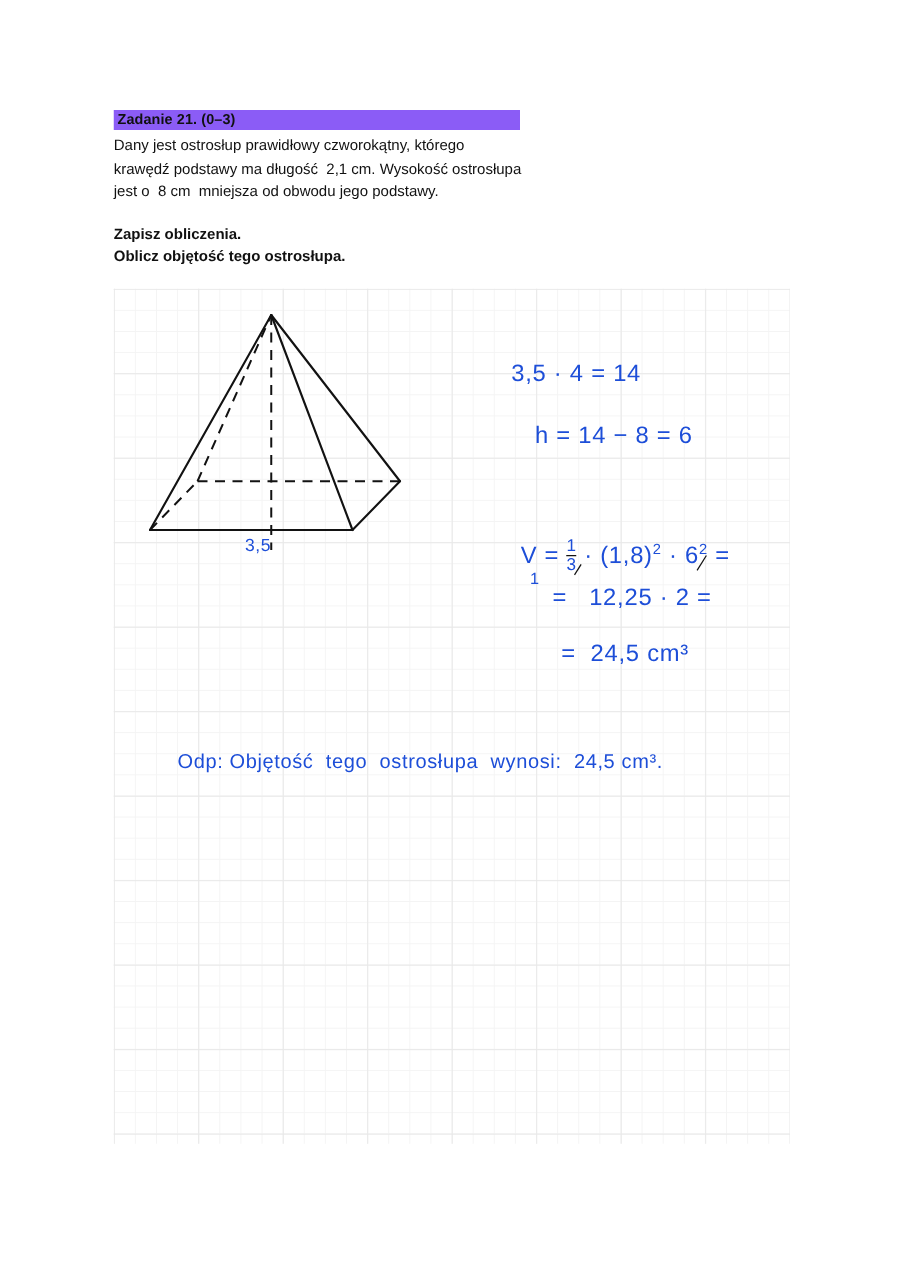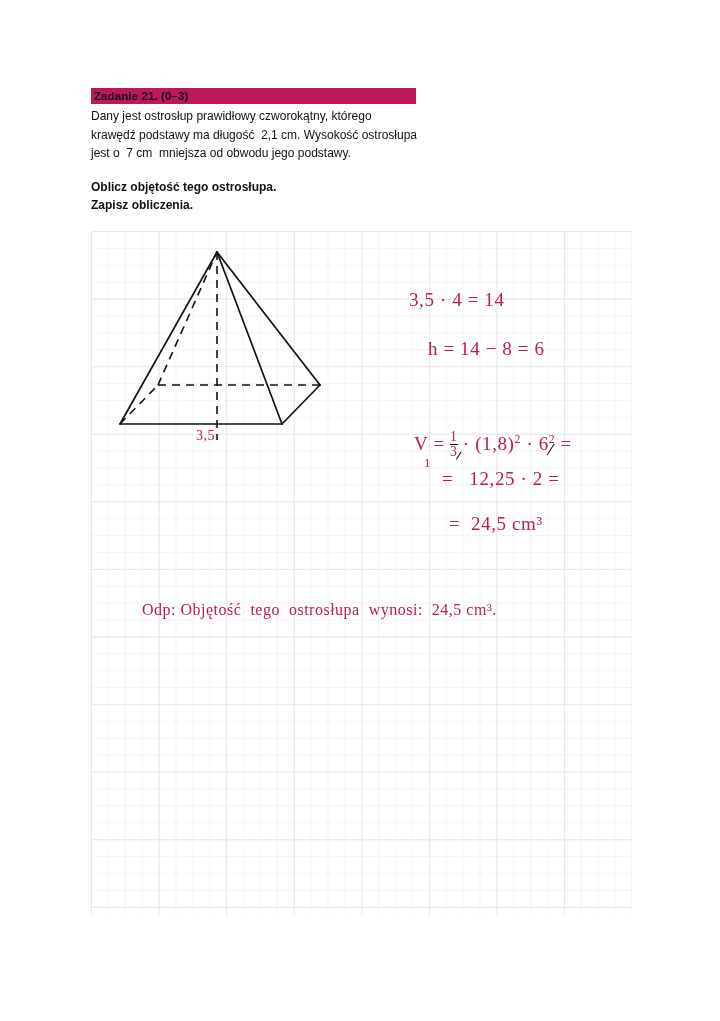--- a/index.html
+++ b/index.html
@@ -16,21 +16,21 @@
   }
 
   
   #task-statement {
     position: absolute;
     left: 91px;
     top: 88px;
     width: 420px;
   }
   #task-header {
-    background: #be185d;
+    background: #8b5cf6;
     width: 325px;
     height: 16px;
     line-height: 16px;
     font-size: 11.5px;
     font-weight: bold;
     color: #101010;
     padding-left: 3px;
     box-sizing: border-box;
     letter-spacing: 0.1px;
   }
@@ -69,22 +69,22 @@
   #work-layer {
     position: absolute;
     left: 0;
     top: 0;
     width: 720px;
     height: 1021px;
     pointer-events: none;
   }
   .hw {
     position: absolute;
-    font-family: Liberation Serif, serif;
-    color: #be185d;
+    font-family: Liberation Sans, sans-serif;
+    color: #1d4ed8;
     white-space: pre;
     font-weight: 500;
   }
   .hw-line {
     font-size: 19px;
     letter-spacing: 0.6px;
   }
   .hw-answer {
     font-size: 16px;
     letter-spacing: 0.5px;
@@ -125,25 +125,25 @@
   }
 </style>
 </head>
 <body>
 
 <div id="task-statement">
   <div id="task-header">Zadanie 21. (0–3)</div>
   <div id="task-body">
     <div class="task-line">Dany jest ostrosłup prawidłowy czworokątny, którego</div>
     <div class="task-line">krawędź podstawy ma długość  2,1 cm. Wysokość ostrosłupa</div>
-    <div class="task-line">jest o  7 cm  mniejsza od obwodu jego podstawy.</div>
+    <div class="task-line">jest o  8 cm  mniejsza od obwodu jego podstawy.</div>
   </div>
   <div id="task-commands">
+    <div class="task-line bold">Zapisz obliczenia.</div>
     <div class="task-line bold">Oblicz objętość tego ostrosłupa.</div>
-    <div class="task-line bold">Zapisz obliczenia.</div>
   </div>
 </div>
 
 <div id="grid-paper"></div>
 
 <div id="work-layer">
 
   <svg width="720" height="1021" style="position:absolute;left:0;top:0;">
     <g stroke="#121212" stroke-width="1.7" fill="none" stroke-linecap="round">
 

